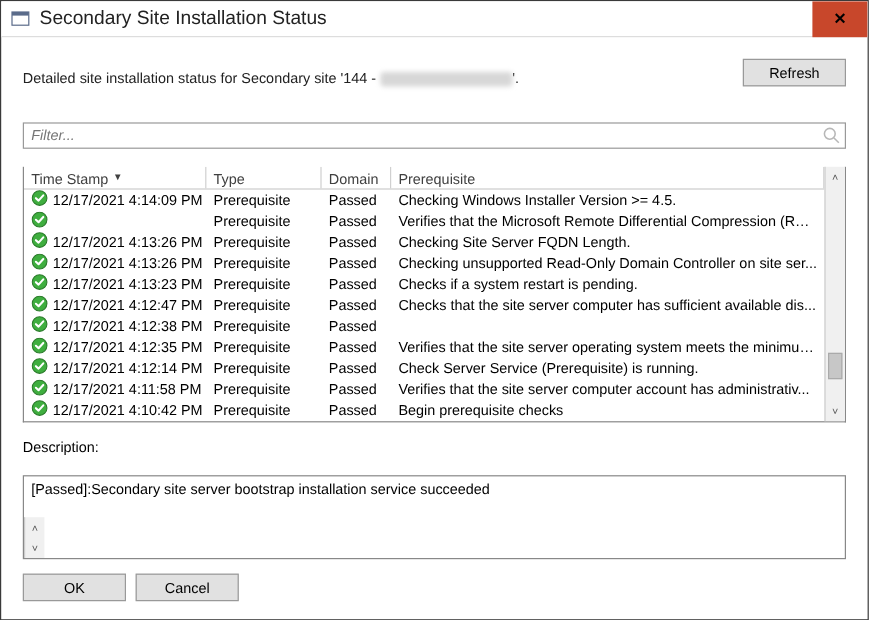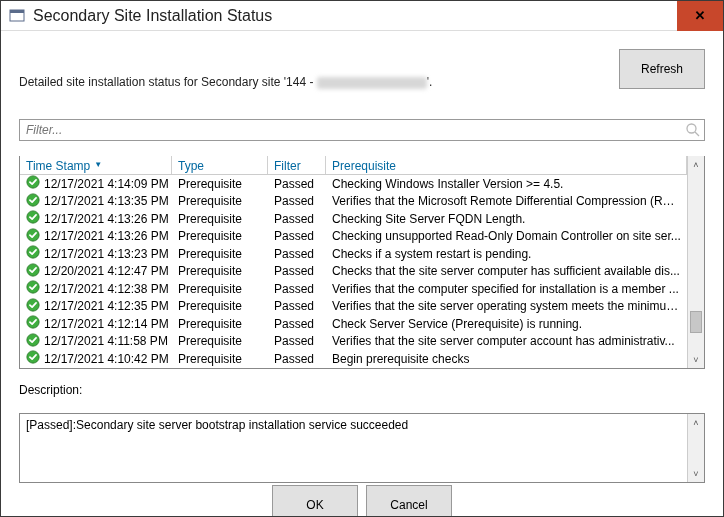--- a/index.html
+++ b/index.html
@@ -56,21 +56,21 @@
   .detail-text .blur {
     display:inline-block;
     width:110px; height:12px;
     background:#d7d7d7;
     border-radius:3px;
     filter:blur(2px);
     vertical-align:middle;
   }
   .btn {
     min-width: 86px;
-    height: 40px;
+    height: 23px;
     background: #e1e1e1;
     border: 1px solid #999;
     font-size: 12px;
     cursor: pointer;
     padding: 0 4px;
   }
   .filterbox {
     position: relative;
     margin-bottom: 15px;
   }
@@ -96,21 +96,21 @@
     display: flex;
     flex-direction: row;
   }
   .grid-main { flex:1; overflow:hidden; }
   .grid-header {
     display: flex;
     background: #fff;
     border-bottom: 1px solid #ccc;
     height: 19px;
     font-size: 12px;
-    color: #0369a1;
+    color: #404040;
   }
   .grid-header .col {
     padding: 1px 6px 0 6px;
     border-right: 1px solid #d0d0d0;
     display:flex;
     align-items:center;
     gap:4px;
     white-space:nowrap;
   }
   .col-ts { width: 152px; }
@@ -163,33 +163,34 @@
     height:22px;
     bottom:18px;
     background:#c7c7c7;
     border:1px solid #aaa;
   }
   .desc-label { margin-top:14px; margin-bottom:16px; }
   .descbox-wrap {
     display:flex;
     border:1px solid #888;
     height:70px;
+    flex-direction:column;
   }
   .descbox {
     flex:1;
     padding:4px 6px;
     font-size:12px;
     color:#000;
     overflow:hidden;
   }
   .bottom-btns {
     display:flex;
-    justify-content:center;
+    justify-content:flex-start;
     gap:8px;
-    margin-top:2px;
+    margin-top:12px;
   }
 </style>
 </head>
 <body>
 
 <div class="titlebar">
   <span class="appicon">
     <svg viewBox="0 0 16 16">
         <rect x="1" y="2" width="14" height="11" fill="#fff" stroke="#5a6b8a"></rect>
         <rect x="1" y="2" width="14" height="3" fill="#5a6b8a"></rect>
@@ -220,21 +221,21 @@
   </div>
 
   <div class="grid">
     <div class="grid-main">
       <div class="grid-header">
         <div class="col col-ts">
           <span>Time Stamp</span>
           <span class="sort-ind">▼</span>
         </div>
         <div class="col col-type">Type</div>
-        <div class="col col-status">Filter</div>
+        <div class="col col-status">Domain</div>
         <div class="col col-desc">Prerequisite</div>
       </div>
       <div class="grid-body" id="grid-body">
           <div class="row">
             <div class="cell cell-ts">
               <span><svg class="okicon" viewBox="0 0 16 16">
                   <circle cx="8" cy="8" r="7" fill="#3fae3f" stroke="#2a7a2a"></circle>
                   <path d="M4.5 8.2 L7 10.5 L11.5 5.5" fill="none" stroke="#fff" stroke-width="2" stroke-linecap="round" stroke-linejoin="round"></path>
                 </svg></span>
               <span>12/17/2021 4:14:09 PM</span>
@@ -242,21 +243,20 @@
             <div class="cell cell-type">Prerequisite</div>
             <div class="cell cell-status">Passed</div>
             <div class="cell cell-desc">Checking Windows Installer Version &gt;= 4.5.</div>
           </div>
           <div class="row">
             <div class="cell cell-ts">
               <span><svg class="okicon" viewBox="0 0 16 16">
                   <circle cx="8" cy="8" r="7" fill="#3fae3f" stroke="#2a7a2a"></circle>
                   <path d="M4.5 8.2 L7 10.5 L11.5 5.5" fill="none" stroke="#fff" stroke-width="2" stroke-linecap="round" stroke-linejoin="round"></path>
                 </svg></span>
-              <span>12/17/2021 4:13:35 PM</span>
             </div>
             <div class="cell cell-type">Prerequisite</div>
             <div class="cell cell-status">Passed</div>
             <div class="cell cell-desc">Verifies that the Microsoft Remote Differential Compression (RD...</div>
           </div>
           <div class="row">
             <div class="cell cell-ts">
               <span><svg class="okicon" viewBox="0 0 16 16">
                   <circle cx="8" cy="8" r="7" fill="#3fae3f" stroke="#2a7a2a"></circle>
                   <path d="M4.5 8.2 L7 10.5 L11.5 5.5" fill="none" stroke="#fff" stroke-width="2" stroke-linecap="round" stroke-linejoin="round"></path>
@@ -290,37 +290,36 @@
             <div class="cell cell-type">Prerequisite</div>
             <div class="cell cell-status">Passed</div>
             <div class="cell cell-desc">Checks if a system restart is pending.</div>
           </div>
           <div class="row">
             <div class="cell cell-ts">
               <span><svg class="okicon" viewBox="0 0 16 16">
                   <circle cx="8" cy="8" r="7" fill="#3fae3f" stroke="#2a7a2a"></circle>
                   <path d="M4.5 8.2 L7 10.5 L11.5 5.5" fill="none" stroke="#fff" stroke-width="2" stroke-linecap="round" stroke-linejoin="round"></path>
                 </svg></span>
-              <span>12/20/2021 4:12:47 PM</span>
+              <span>12/17/2021 4:12:47 PM</span>
             </div>
             <div class="cell cell-type">Prerequisite</div>
             <div class="cell cell-status">Passed</div>
             <div class="cell cell-desc">Checks that the site server computer has sufficient available dis...</div>
           </div>
           <div class="row">
             <div class="cell cell-ts">
               <span><svg class="okicon" viewBox="0 0 16 16">
                   <circle cx="8" cy="8" r="7" fill="#3fae3f" stroke="#2a7a2a"></circle>
                   <path d="M4.5 8.2 L7 10.5 L11.5 5.5" fill="none" stroke="#fff" stroke-width="2" stroke-linecap="round" stroke-linejoin="round"></path>
                 </svg></span>
               <span>12/17/2021 4:12:38 PM</span>
             </div>
             <div class="cell cell-type">Prerequisite</div>
             <div class="cell cell-status">Passed</div>
-            <div class="cell cell-desc">Verifies that the computer specified for installation is a member ...</div>
           </div>
           <div class="row">
             <div class="cell cell-ts">
               <span><svg class="okicon" viewBox="0 0 16 16">
                   <circle cx="8" cy="8" r="7" fill="#3fae3f" stroke="#2a7a2a"></circle>
                   <path d="M4.5 8.2 L7 10.5 L11.5 5.5" fill="none" stroke="#fff" stroke-width="2" stroke-linecap="round" stroke-linejoin="round"></path>
                 </svg></span>
               <span>12/17/2021 4:12:35 PM</span>
             </div>
             <div class="cell cell-type">Prerequisite</div>

